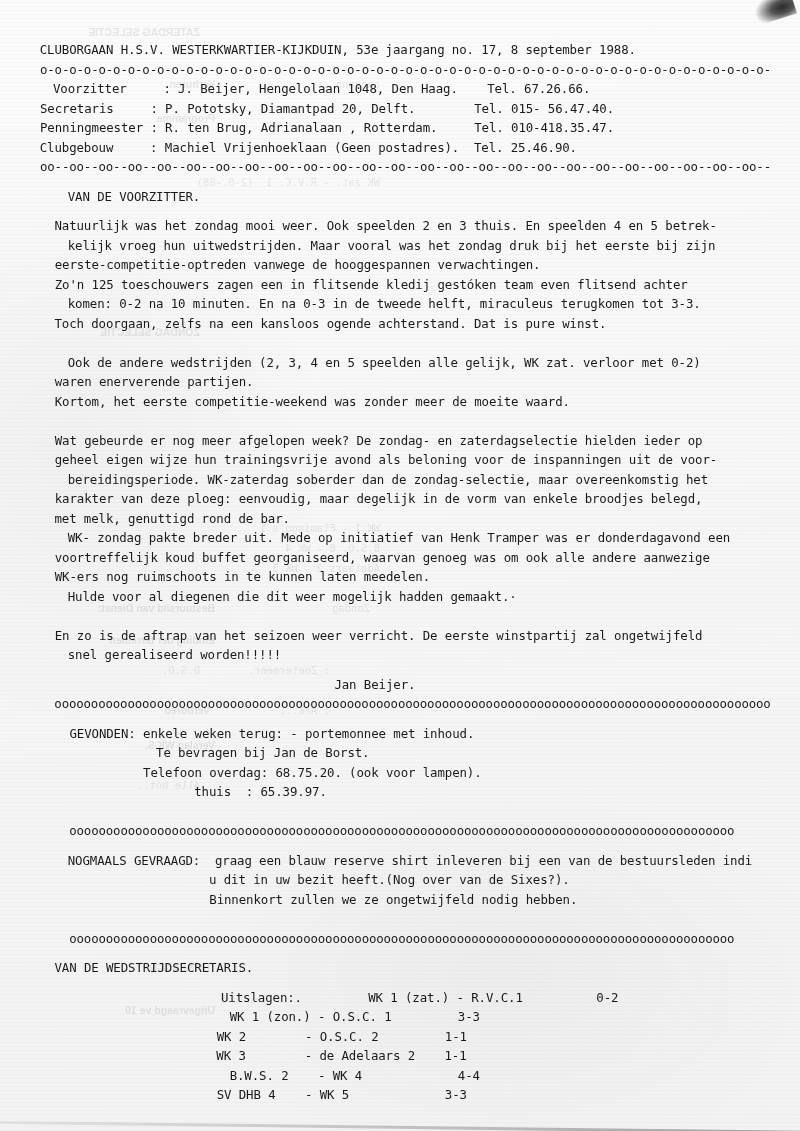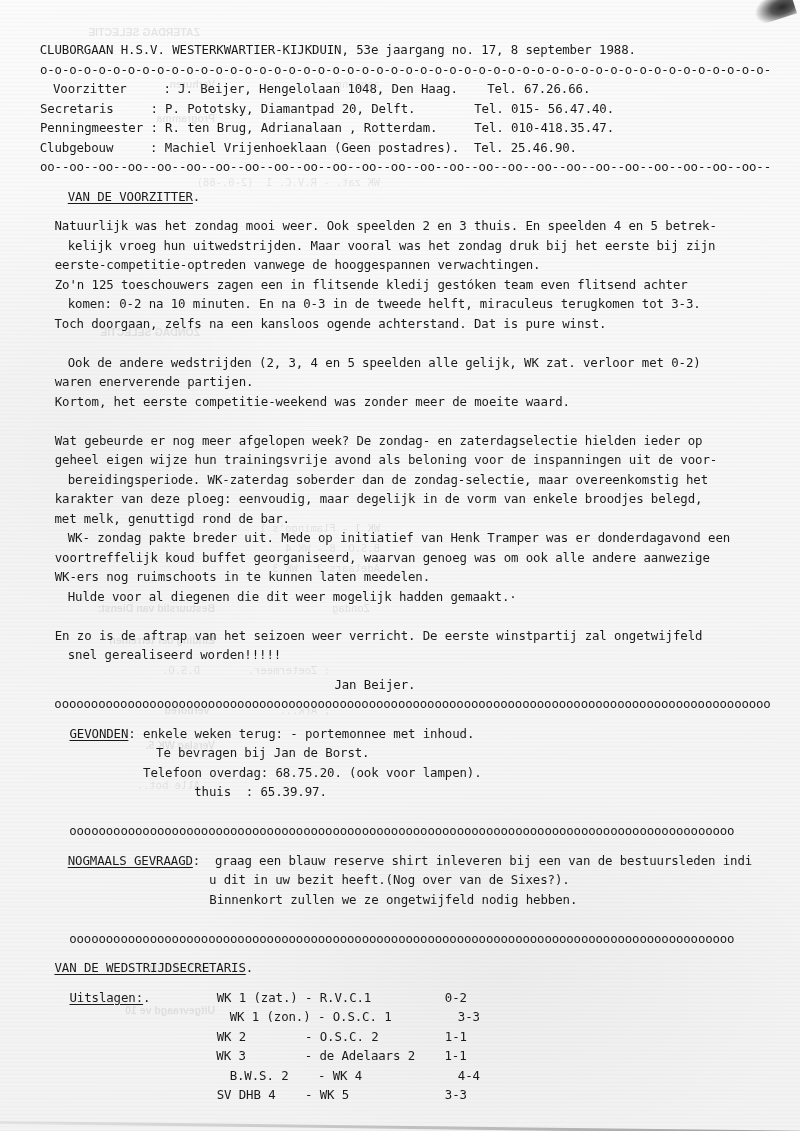--- a/index.html
+++ b/index.html
@@ -104,33 +104,33 @@
     font-size: 12.4px;
     line-height: 19.5px;
     white-space: pre;
     letter-spacing: -0.1px;
   }
 
   .line { white-space: pre; min-height: 19.5px; }
   .blank { height: 19.5px; }
   .half { height: 10px; }
 
-  .u { text-decoration: underline; text-underline-offset: 2px; }
+  .u { text-underline-offset: 2px; }
 
   .rule {
     white-space: pre;
     overflow: hidden;
     max-width: 730px;
     letter-spacing: -0.15px;
   }
 
   .sect-head { white-space: pre; }
 
   
-  .results { white-space: pre; }
+  .results { white-space: pre; text-align: center; }
 
   
   .doc > div:nth-child(3n)   { margin-left: 13px; }
   .doc > div:nth-child(5n+1) { margin-left: -0.3px; }
 </style>
 </head>
 <body>
 
 <div class="scan">
   <div class="paper"></div>

